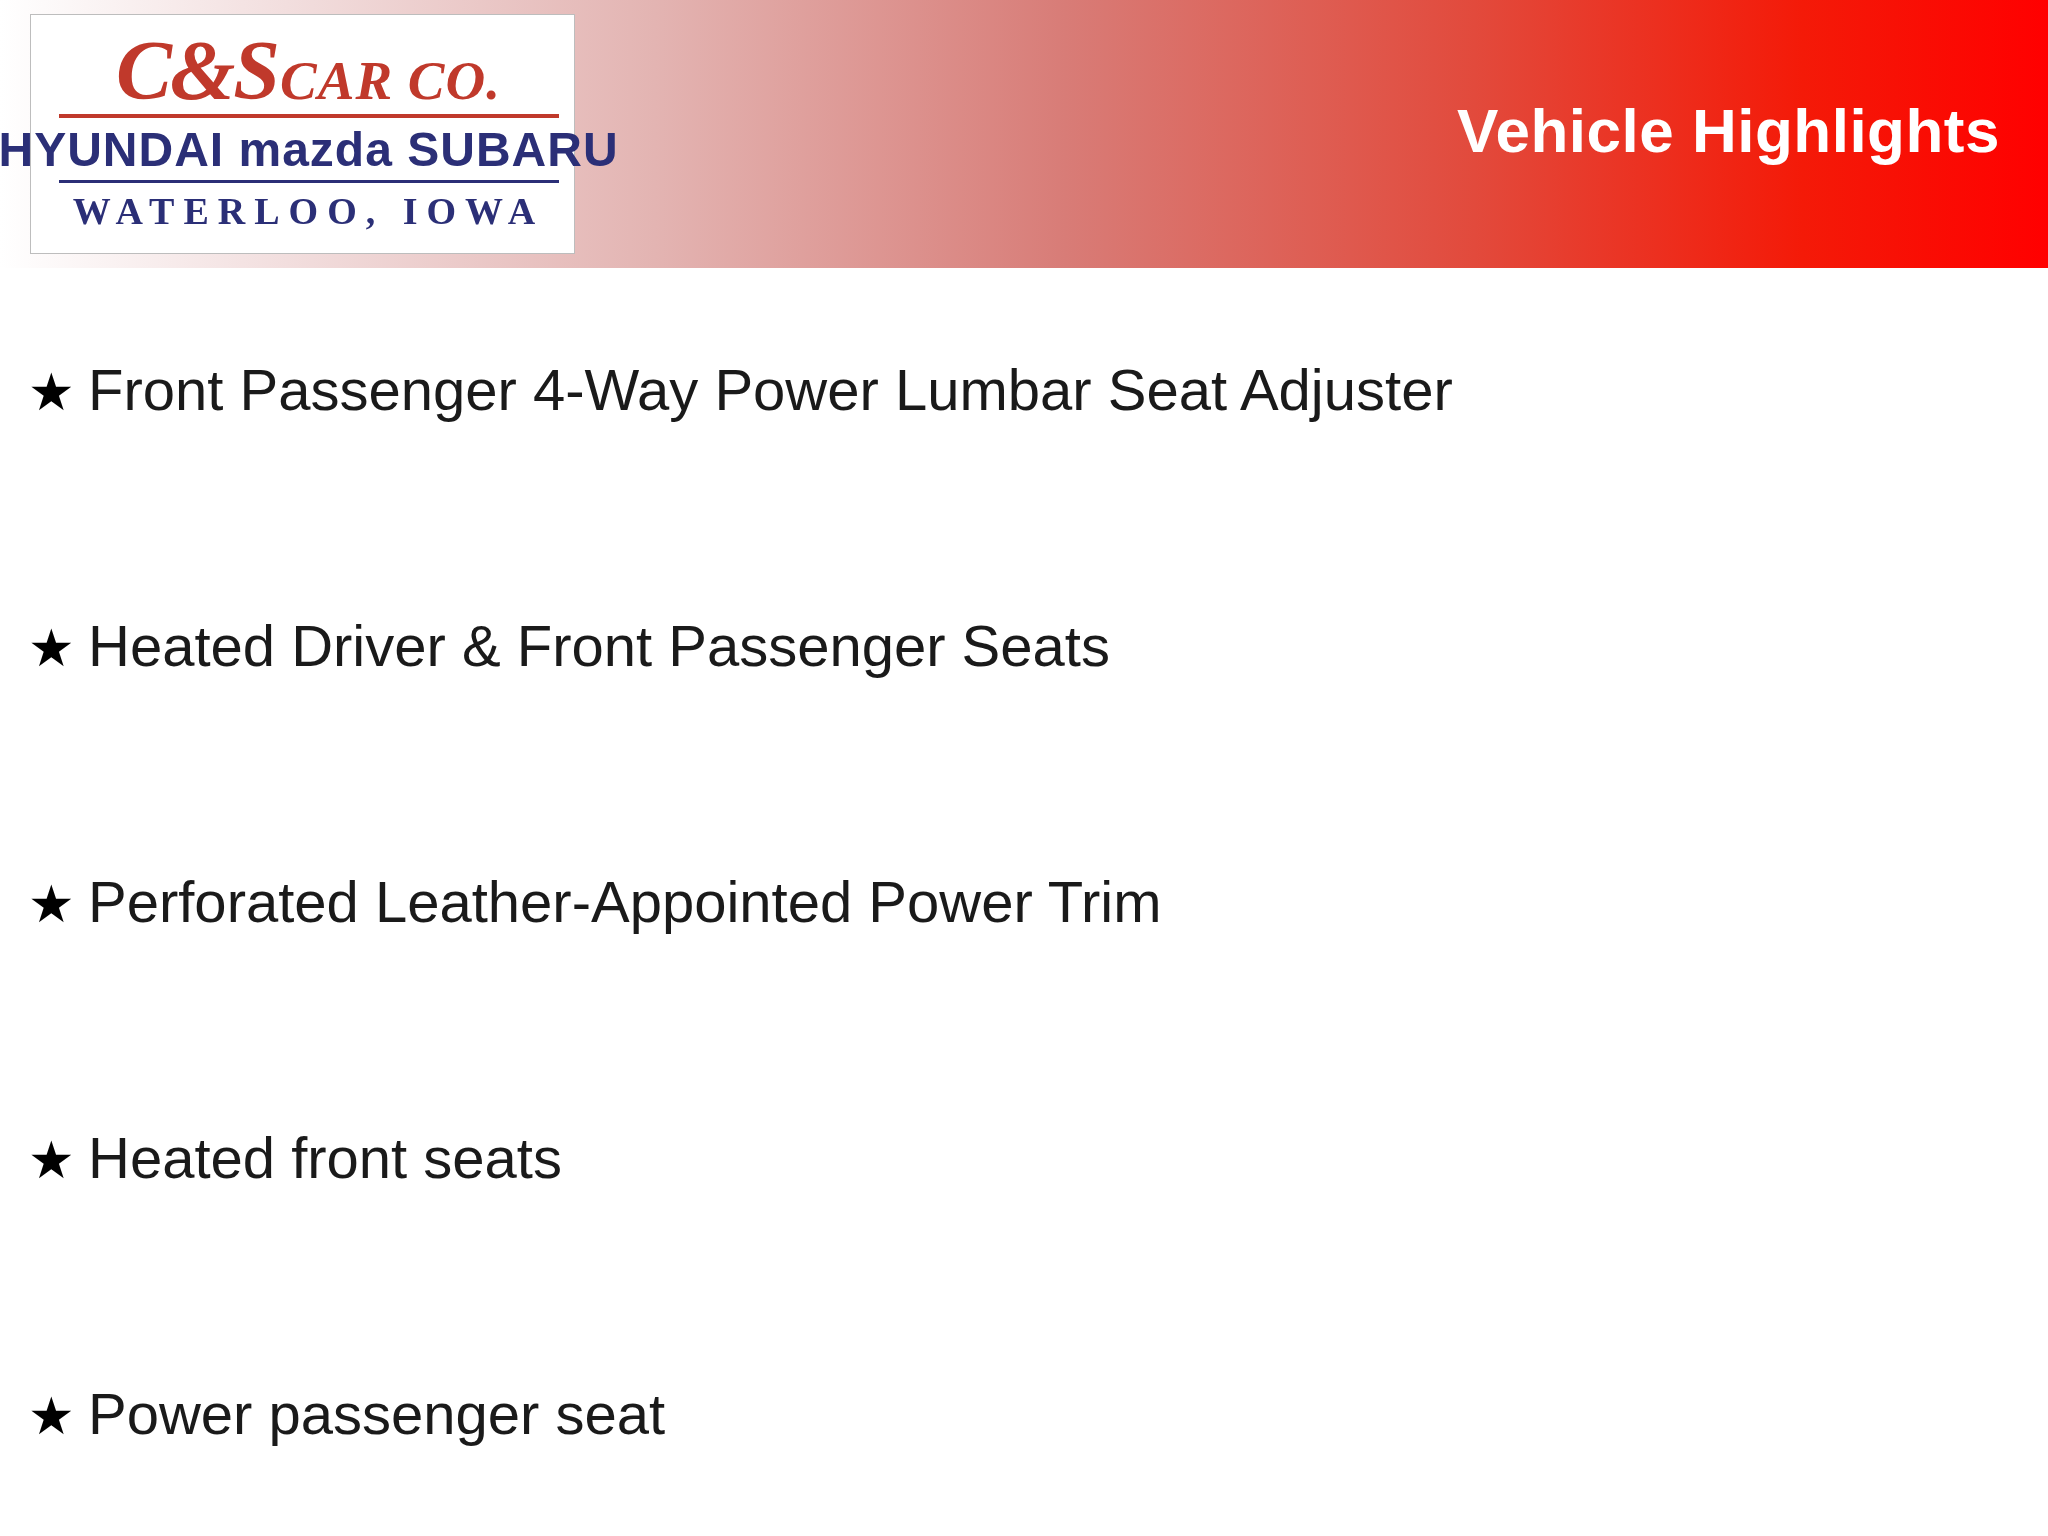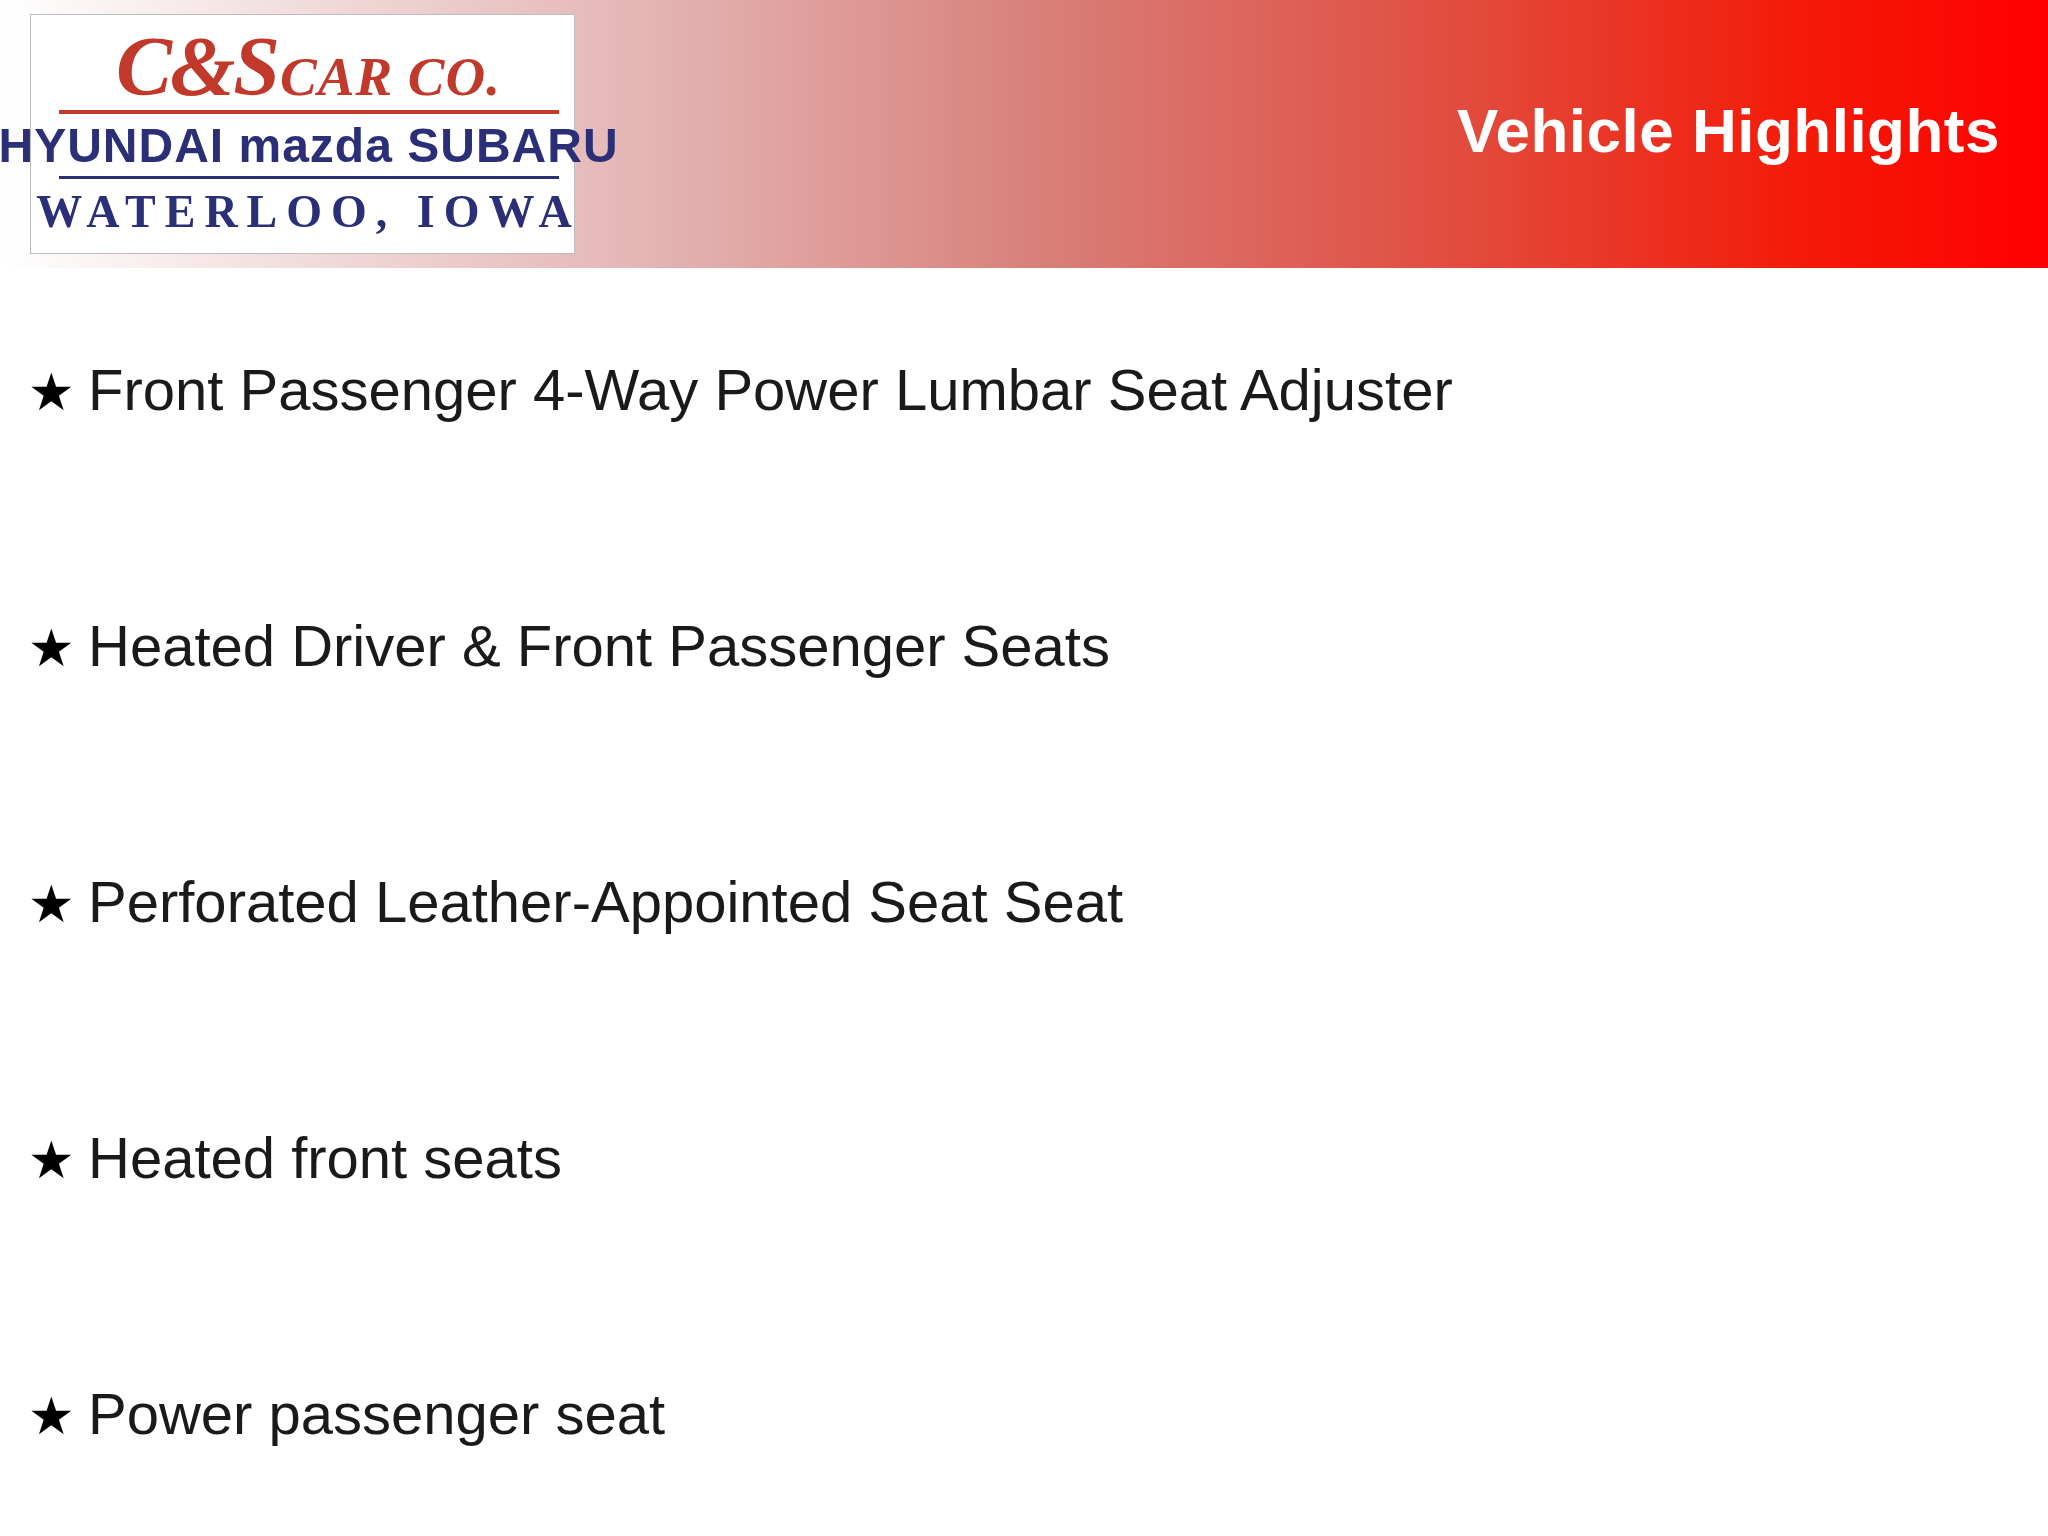--- a/index.html
+++ b/index.html
@@ -87,21 +87,21 @@
   }
   .logo-rule2 {
     width: 500px;
     height: 3px;
     background: #2b2f77;
     margin: 3px 0 6px 0;
   }
   .logo-city {
     font-family: "Liberation Serif", serif;
     font-weight: bold;
-    font-size: 46px;
+    font-size: 38px;
     color: #2b2f77;
     letter-spacing: 9px;
     white-space: nowrap;
   }
 
   .header-title {
     position: absolute;
     right: 48px;
     top: 95px;
     font-size: 62px;
@@ -172,21 +172,21 @@
       <span class="bullet-text">Front Passenger 4-Way Power Lumbar Seat Adjuster</span>
     </div>
 
     <div class="bullet-row">
       <span class="bullet-star">★</span>
       <span class="bullet-text">Heated Driver &amp; Front Passenger Seats</span>
     </div>
 
     <div class="bullet-row">
       <span class="bullet-star">★</span>
-      <span class="bullet-text">Perforated Leather-Appointed Seat Seat</span>
+      <span class="bullet-text">Perforated Leather-Appointed Power Trim</span>
     </div>
 
     <div class="bullet-row">
       <span class="bullet-star">★</span>
       <span class="bullet-text">Heated front seats</span>
     </div>
 
     <div class="bullet-row">
       <span class="bullet-star">★</span>
       <span class="bullet-text">Power passenger seat</span>

